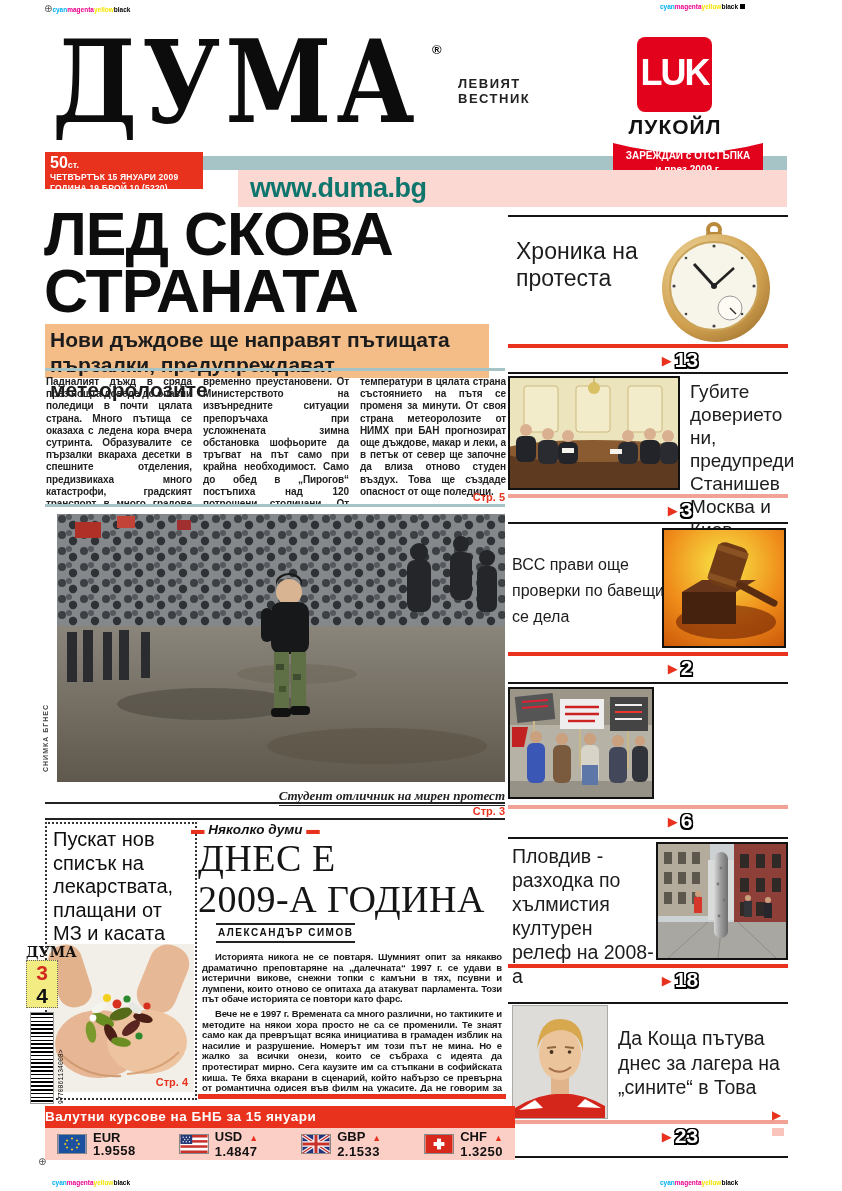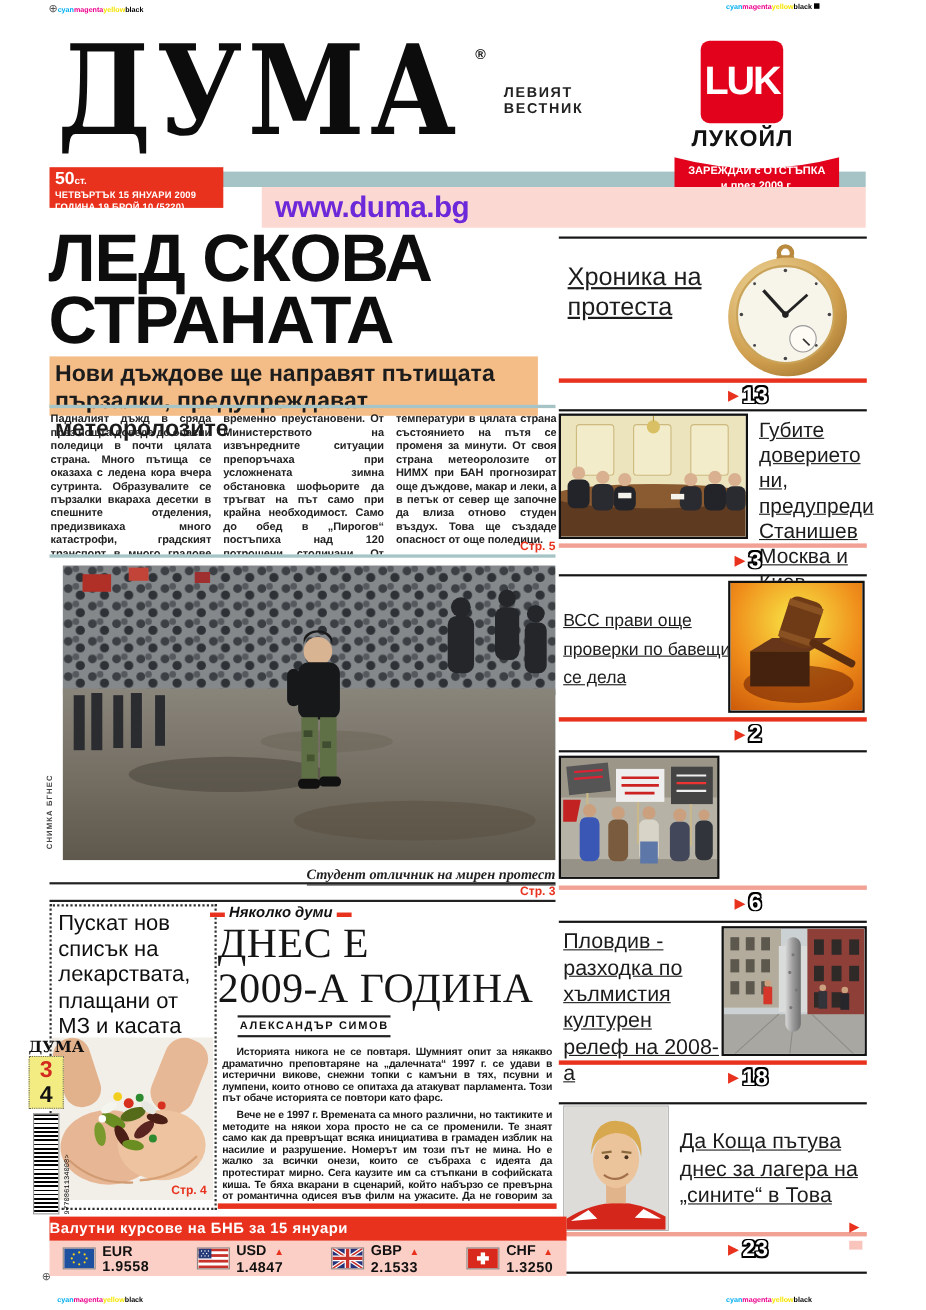--- a/index.html
+++ b/index.html
@@ -26,38 +26,38 @@
   .luk-box span{font:900 36px/72px "Liberation Sans",sans-serif;color:#fff;letter-spacing:-2px;}
   .luk-brand{font:900 21px "Liberation Sans",sans-serif;letter-spacing:1px;color:#111;text-align:center;}
   .ribbon-txt{width:150px;text-align:center;font:900 10px "Liberation Sans",sans-serif;color:#fff;}
 
   
   .issue-box{background:#e8321e;color:#fff;padding:2px 5px;}
   .price-v{font:900 16px "Liberation Sans",sans-serif;}
   .price-u{font:900 9px "Liberation Sans",sans-serif;}
   .issue-line{font:900 8.5px/10.5px "Liberation Sans",sans-serif;letter-spacing:.2px;}
   .pink-bar{background:#fbd8d1;}
-  .site{font:900 27px "Liberation Sans",sans-serif;color:#6d28d9;letter-spacing:-.5px;}
+  .site{font:900 27px "Liberation Sans",sans-serif;color:#0f766e;letter-spacing:-.5px;}
 
   
   .headline{font:900 61px/57px "Liberation Sans",sans-serif;letter-spacing:-1px;color:#0d0d0d;}
   .subhead{background:#f4bd87;padding:3px 5px;font:700 21px/25px "Liberation Sans",sans-serif;color:#1c1c1c;}
   .cols{display:flex;gap:11px;overflow:hidden;}
   .col{flex:1;font:700 10px/12.2px "Liberation Sans",sans-serif;text-align:justify;color:#222;letter-spacing:-.1px;}
   .pref{font:900 11px "Liberation Sans",sans-serif;color:#e8321e;text-align:right;}
   .hline{background:#222;}
   .caption-wrap{text-align:right;}
   .caption{display:inline-block;font:italic 700 13px "Liberation Serif",serif;color:#222;
            border-bottom:1.5px solid #222;padding-bottom:1px;}
   .credit{font:700 7px "Liberation Sans",sans-serif;letter-spacing:1px;color:#444;
           transform:rotate(-90deg);transform-origin:0 0;white-space:nowrap;}
 
   
   .sb-sep{background:#151515;height:2px;width:280px;left:508px;}
-  .sb-title{font:400 21px/25px "Liberation Sans",sans-serif;color:#1c1c1c;text-decoration:underline;}
+  .sb-title{font:400 21px/25px "Liberation Sans",sans-serif;color:#1c1c1c;}
   .redline{background:#e8321e;height:4px;width:280px;left:508px;}
   .pinkline{background:#f2a195;height:4px;width:280px;left:508px;}
   .pnum{left:600px;width:160px;text-align:center;white-space:nowrap;}
   .pnum .tri{color:#e8321e;font-size:13px;vertical-align:2px;margin-right:3px;}
   .pnum .n{font:900 21px "Liberation Sans",sans-serif;color:#fff;
     text-shadow:-1.5px -1.5px 0 #000,1.5px -1.5px 0 #000,-1.5px 1.5px 0 #000,1.5px 1.5px 0 #000,
                 0 -1.5px 0 #000,0 1.5px 0 #000,-1.5px 0 0 #000,1.5px 0 0 #000;}
   .imgframe{border:2px solid #111;overflow:hidden;background:#ccc;}
 
   

